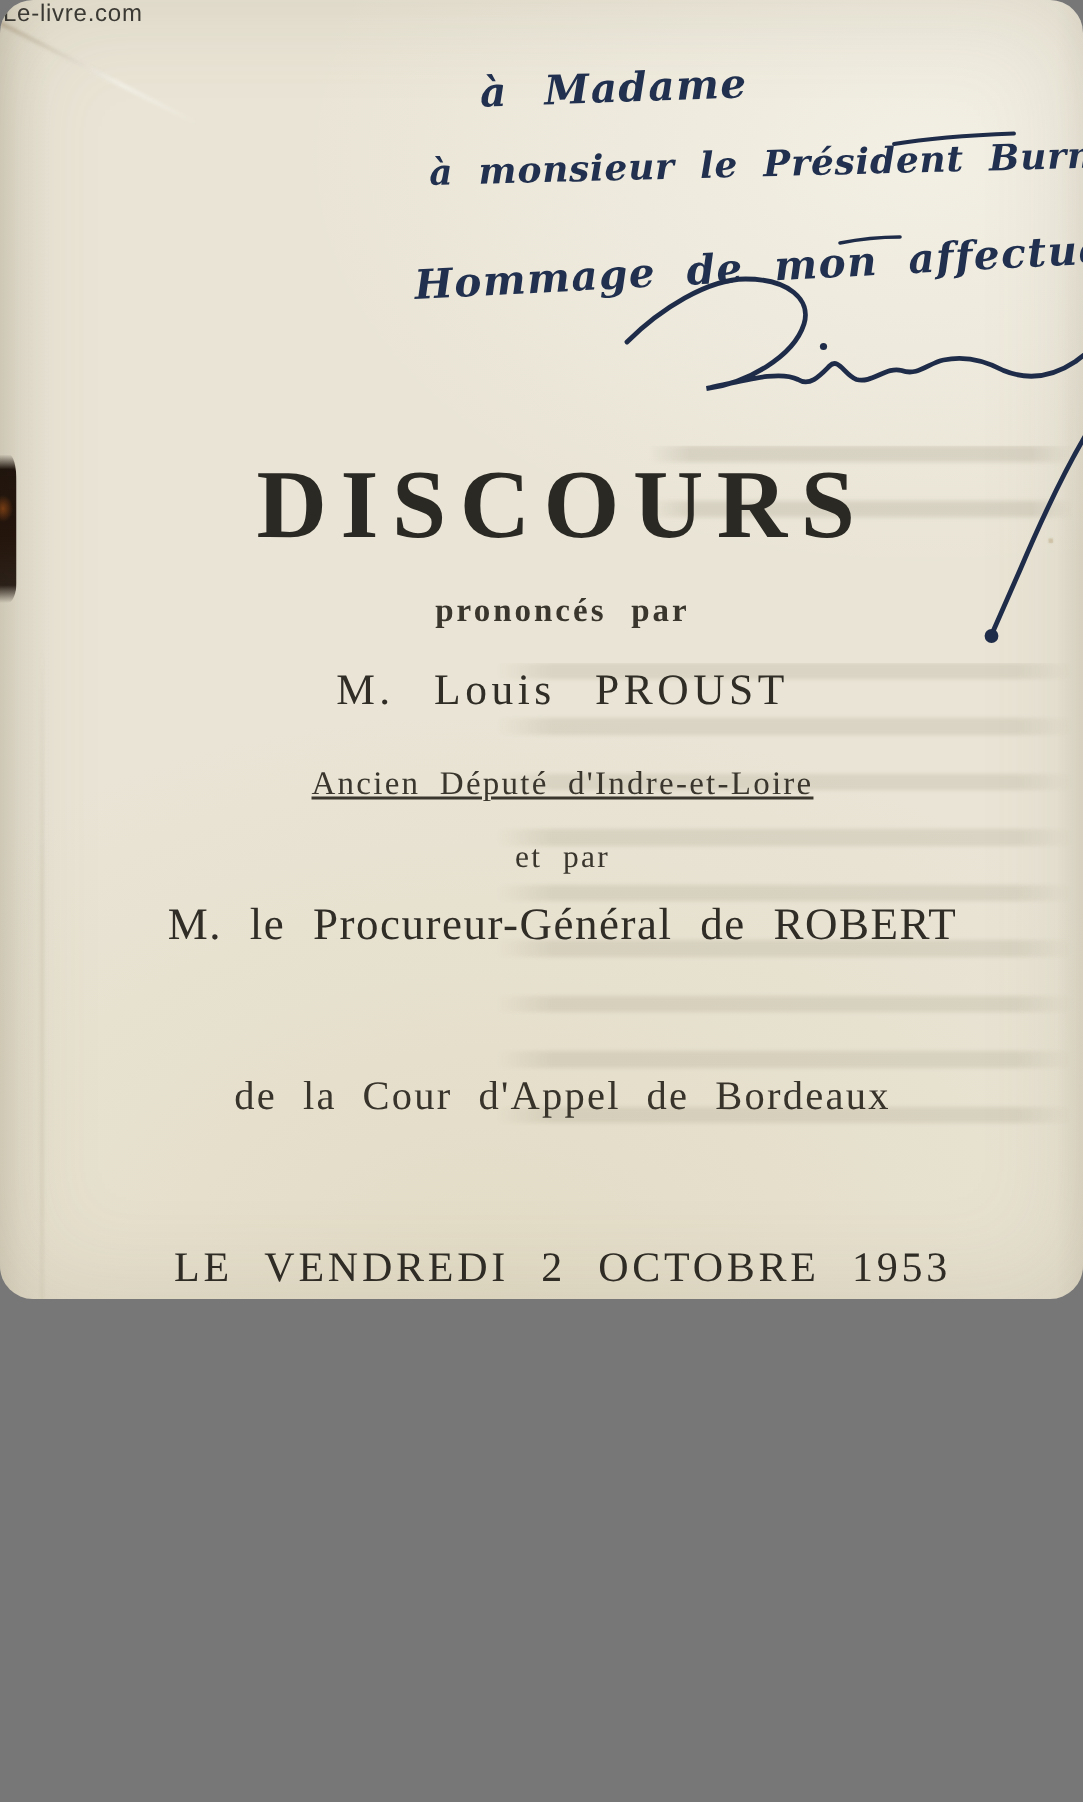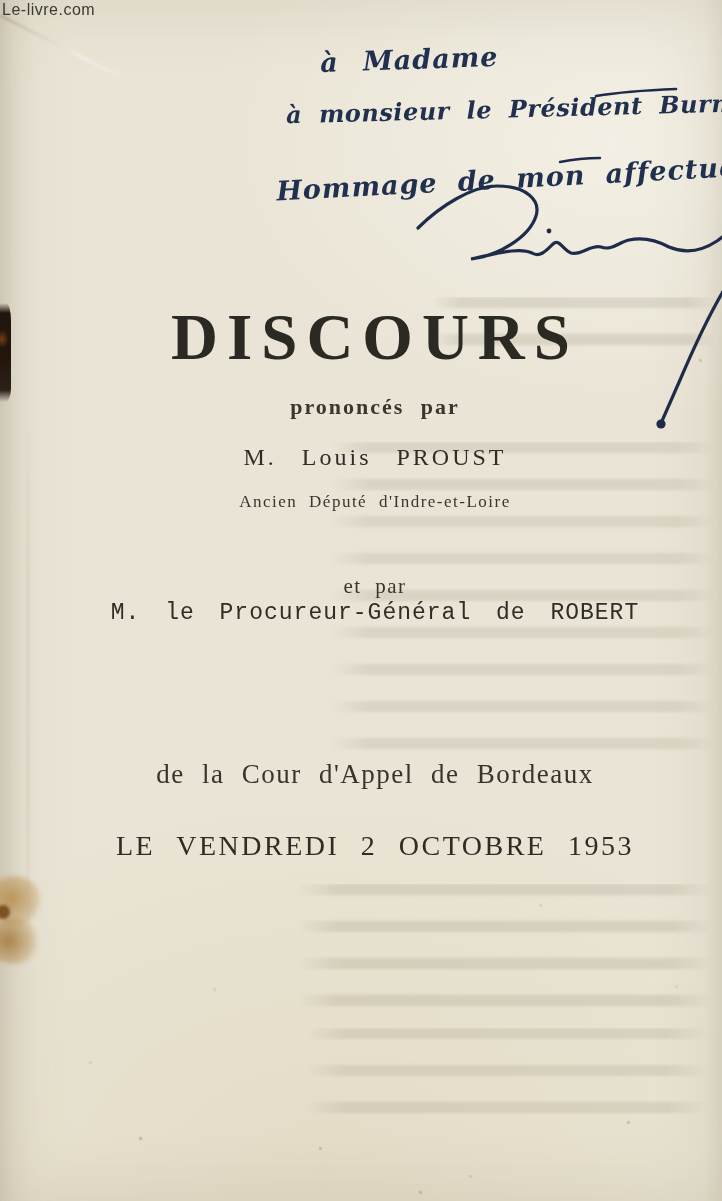--- a/index.html
+++ b/index.html
@@ -1,28 +1,29 @@
 <!DOCTYPE html>
 <html><head>
 <meta charset="utf-8">
 <style>
   html,body{margin:0;padding:0;background:#777;}
   .page{
     position:relative;
-    width:722px;height:1201px;
+    width:722px;height:866px;
     margin:0 auto;
     background-color:#e9e4d5;
     background-image:
       radial-gradient(ellipse 600px 400px at 85% 12%, rgba(250,248,240,0.55), rgba(250,248,240,0) 70%),
       radial-gradient(ellipse 700px 500px at 45% 98%, rgba(222,213,186,0.55), rgba(222,213,186,0) 75%),
       linear-gradient(90deg, rgba(95,82,58,0.14) 0px, rgba(95,82,58,0.05) 14px, rgba(95,82,58,0) 34px),
       linear-gradient(270deg, rgba(95,82,58,0.08) 0px, rgba(95,82,58,0) 18px);
     box-shadow: inset 0 0 70px rgba(120,104,72,0.16);
     overflow:hidden;
     font-family:"Liberation Serif", serif;
+    border-radius:22px;
   }
   
   .crease-tl{position:absolute;left:-8px;top:48px;width:150px;height:3px;
     background:linear-gradient(90deg, rgba(140,120,85,0.35), rgba(255,255,255,0.4) 60%, rgba(140,120,85,0) 100%);
     transform:rotate(27deg);filter:blur(1px);}
   .crease-l{position:absolute;left:27px;top:430px;width:2px;height:540px;
     background:linear-gradient(180deg, rgba(120,104,72,0) , rgba(120,104,72,0.12) 30%, rgba(120,104,72,0.10) 70%, rgba(120,104,72,0));
     filter:blur(1px);}
   .spine-mark{position:absolute;left:0;top:303px;width:11px;height:99px;
     background:
@@ -67,28 +68,28 @@
   .hand{position:absolute;color:#20304e;font-family:"DejaVu Serif", serif;
     font-style:italic;white-space:nowrap;}
   .hw1{left:320px;top:44px;font-size:27px;font-weight:bold;transform:rotate(-2deg);letter-spacing:1px;word-spacing:14px;}
   .hw2{left:286px;top:94px;font-size:24px;font-weight:bold;transform:rotate(-1.5deg);letter-spacing:0.5px;word-spacing:8px;}
   .hw3{left:276px;top:160px;font-size:27px;font-weight:bold;transform:rotate(-3deg);letter-spacing:1px;word-spacing:10px;}
   .sig-svg{position:absolute;left:0;top:0;width:722px;height:1201px;pointer-events:none;}
   
   .printed{position:absolute;left:28px;width:694px;text-align:center;color:#34312b;white-space:nowrap;}
   .title{top:300px;font-size:65px;font-weight:bold;letter-spacing:9px;color:#2b2924;}
   .byline1{top:394px;font-size:22px;letter-spacing:2px;word-spacing:9px;color:#3a362e;font-weight:bold;}
-  .speaker1{top:444px;font-size:24px;letter-spacing:3px;word-spacing:16px;color:#302d27;}
+  .speaker1{top:444px;font-size:29px;letter-spacing:3px;word-spacing:16px;color:#302d27;}
   .role1{top:486px;font-size:21px;letter-spacing:1.5px;word-spacing:6px;color:#3a362e;}
-  .role2{top:492px;font-size:17px;letter-spacing:1.5px;word-spacing:6px;color:#3a362e;}
-  .byline2{top:559px;font-size:21px;letter-spacing:1.5px;word-spacing:7px;color:#3a362e;margin-top:15px;}
-  .speaker2{top:600px;font-size:23px;letter-spacing:1px;word-spacing:10px;color:#302d27;font-family:Liberation Mono, monospace;}
+  .role2{top:509px;font-size:22px;letter-spacing:1.5px;word-spacing:6px;color:#3a362e;text-decoration:underline;}
+  .byline2{top:559px;font-size:21px;letter-spacing:1.5px;word-spacing:7px;color:#3a362e;}
+  .speaker2{top:600px;font-size:30px;letter-spacing:1px;word-spacing:10px;color:#302d27;}
   .occ1{top:673px;font-size:22px;letter-spacing:2px;word-spacing:8px;color:#3a362e;}
   .occ2{top:722px;font-size:27px;letter-spacing:1.5px;word-spacing:9px;color:#383ioen;}
-  .occ2{top:759px;font-size:27px;letter-spacing:1.5px;word-spacing:9px;color:#38342c;}
+  .occ2{top:715px;font-size:27px;letter-spacing:1.5px;word-spacing:9px;color:#38342c;}
   .dateline{top:830px;font-size:28px;font-weight:normal;letter-spacing:2.5px;word-spacing:12px;color:#2f2c26;}
 </style>
 </head>
 <body>
 
 <div class="page">
 
   <div class="crease-tl"></div>
   <div class="crease-l"></div>
   <div class="spine-mark"></div>

